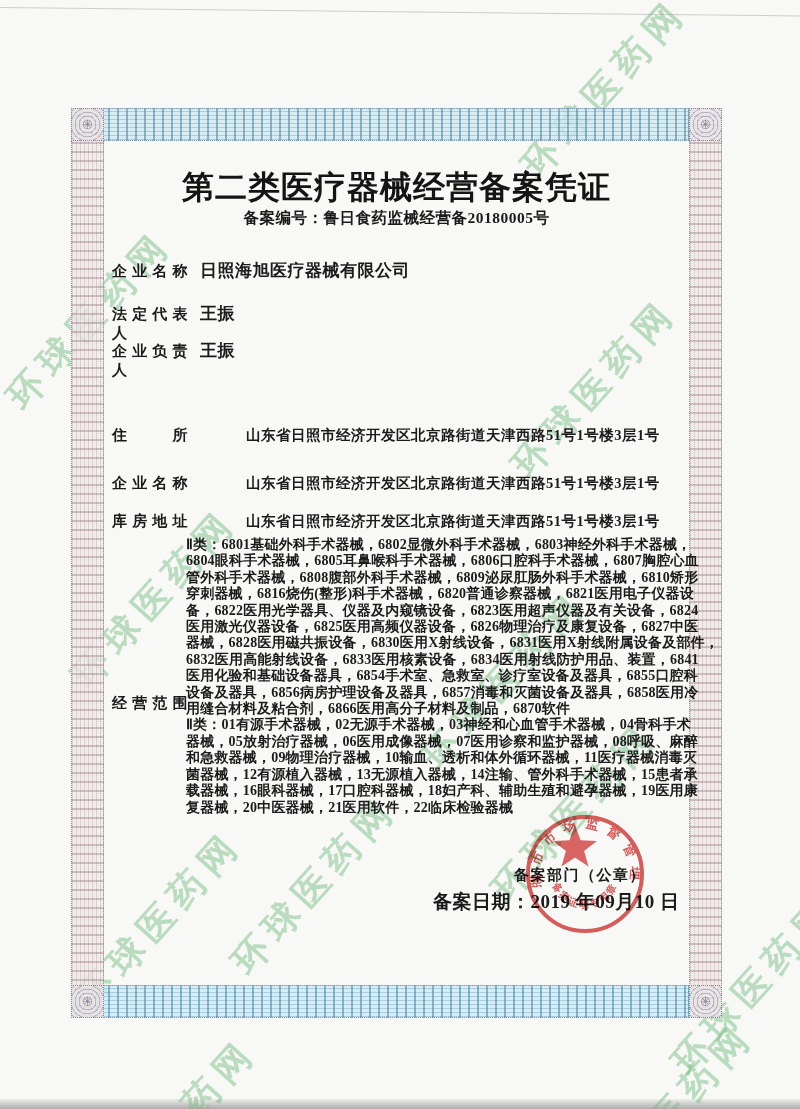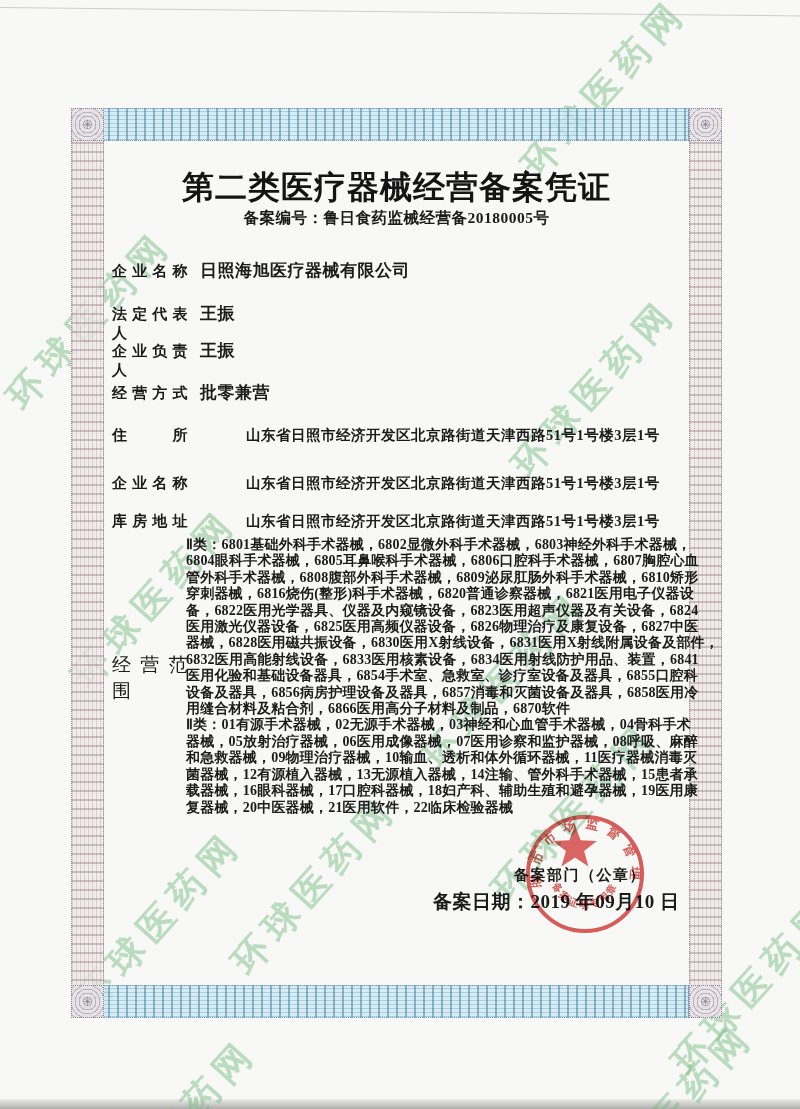--- a/index.html
+++ b/index.html
@@ -52,22 +52,22 @@
   .doc-no{position:absolute;left:71px;top:208px;width:651px;text-align:center;
     font-weight:700;font-size:15.5px;letter-spacing:0.5px;}
   .row{position:absolute;left:112px;display:flex;align-items:baseline;}
   .flabel{width:76px;margin-right:12px;flex:none;font-size:15px;font-weight:700;
     text-align:justify;text-align-last:justify;letter-spacing:0.5px;}
   .fvalue{font-weight:700;letter-spacing:0.5px;}
   .row-big .fvalue{font-size:17px;}
   .row-small .fvalue{font-size:14.5px;margin-left:46px;}
   .r0{top:259px;} .r1{top:302px;} .r2{top:339px;} .r3{top:381px;}
   .r4{top:426px;} .r5{top:474px;} .r6{top:512px;}
-  .scope-label{position:absolute;left:112px;top:652px;width:76px;font-size:19px;
-    font-weight:400;text-align:justify;text-align-last:justify;letter-spacing:0.5px;}
+  .scope-label{position:absolute;left:112px;top:694px;width:76px;font-size:15px;
+    font-weight:700;text-align:justify;text-align-last:justify;letter-spacing:0.5px;}
   .scope{position:absolute;left:186px;top:537px;width:504px;}
   .scope div{font-size:14px;line-height:16.4px;font-weight:600;letter-spacing:0.2px;
     white-space:nowrap;}
   .dept-line{position:absolute;left:514px;top:866px;font-size:15px;font-weight:700;
     letter-spacing:1.5px;}
   .date-line{position:absolute;left:433px;top:889px;font-size:19px;font-weight:700;
     letter-spacing:0.5px;}
   
   .stamp{position:absolute;left:515px;top:804px;width:140px;height:140px;z-index:7;
     mix-blend-mode:multiply;opacity:0.92;}
@@ -112,24 +112,20 @@
       <span class="fvalue">日照海旭医疗器械有限公司</span>
     </div>
     <div class="row row-big r1">
       <span class="flabel">法定代表人</span>
       <span class="fvalue">王振</span>
     </div>
     <div class="row row-big r2">
       <span class="flabel">企业负责人</span>
       <span class="fvalue">王振</span>
     </div>
-    <div class="row row-big r3">
-      <span class="flabel">经营方式</span>
-      <span class="fvalue">批零兼营</span>
-    </div>
     <div class="row row-small r4">
       <span class="flabel">住　所</span>
       <span class="fvalue">山东省日照市经济开发区北京路街道天津西路51号1号楼3层1号</span>
     </div>
     <div class="row row-small r5">
       <span class="flabel">企业名称</span>
       <span class="fvalue">山东省日照市经济开发区北京路街道天津西路51号1号楼3层1号</span>
     </div>
     <div class="row row-small r6">
       <span class="flabel">库房地址</span>

